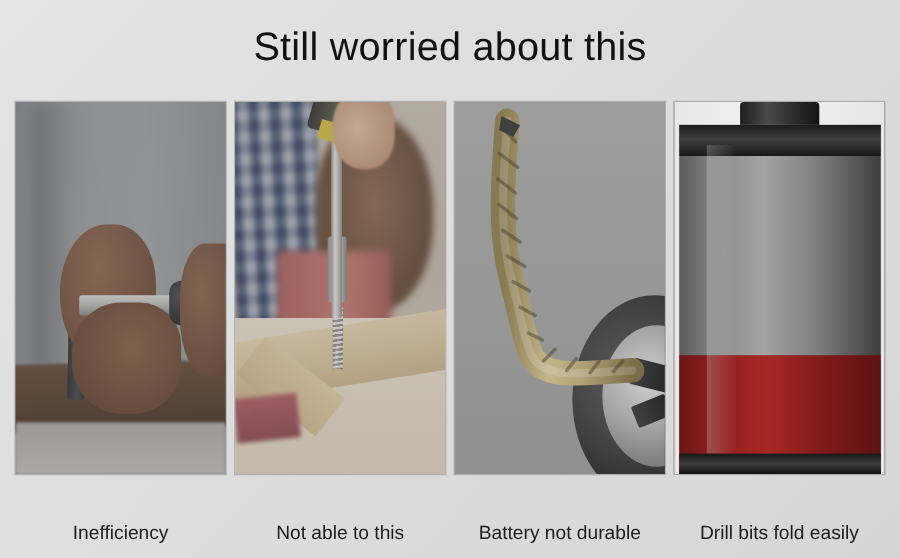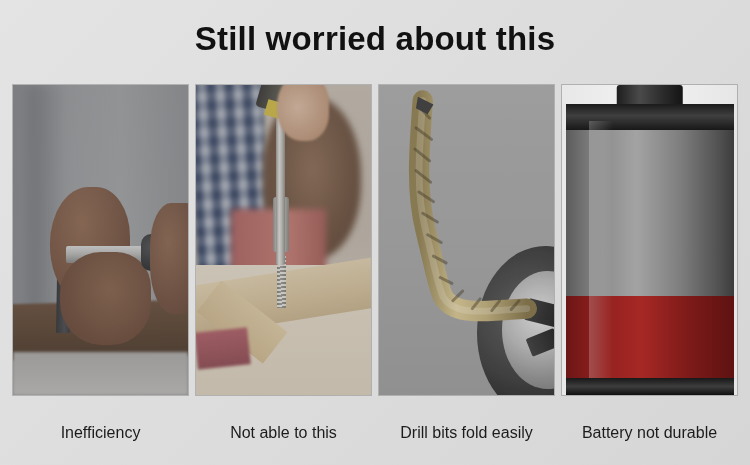--- a/index.html
+++ b/index.html
@@ -20,21 +20,21 @@
     background: linear-gradient(135deg, #e4e4e4 0%, #dededf 40%, #d6d6d7 100%);
     overflow: hidden;
   }
   #title {
     position: absolute;
     top: 20px;
     left: 0;
     width: 750px;
     text-align: center;
     font-size: 33px;
-    font-weight: bold;
+    font-weight: normal;
     color: #111111;
     letter-spacing: 0.2px;
     font-family: "Liberation Sans", sans-serif;
   }
   #panels {
     position: absolute;
     top: 85px;
     left: 13px;
     width: 724px;
     height: 310px;
@@ -261,21 +261,21 @@
     background: linear-gradient(90deg, #6d1616 0%, #93211f 22%, #a62825 45%, #7e1b19 72%, #5e1211 100%);
   }
   .p4-gloss {
     position: absolute; left: 14%; top: 6%; width: 14%; bottom: 6%;
     background: linear-gradient(90deg, rgba(255,255,255,0.22), rgba(255,255,255,0));
   }
 
   
   #captions {
     position: absolute;
-    top: 416px;
+    top: 428px;
     left: 13px;
     width: 724px;
     height: 34px;
     display: flex;
     gap: 8px;
   }
   .caption {
     flex: 1 1 0;
     text-align: center;
     font-size: 16px;
@@ -369,17 +369,17 @@
           <div class="p4-cap-bottom"></div>
         </div>
       </div>
     </div>
 
   </div>
 
   <div id="captions">
     <div class="caption">Inefficiency</div>
     <div class="caption">Not able to this</div>
+    <div class="caption">Battery not durable</div>
     <div class="caption">Drill bits fold easily</div>
-    <div class="caption">Battery not durable</div>
   </div>
 
 </div>
 
 </body></html>

